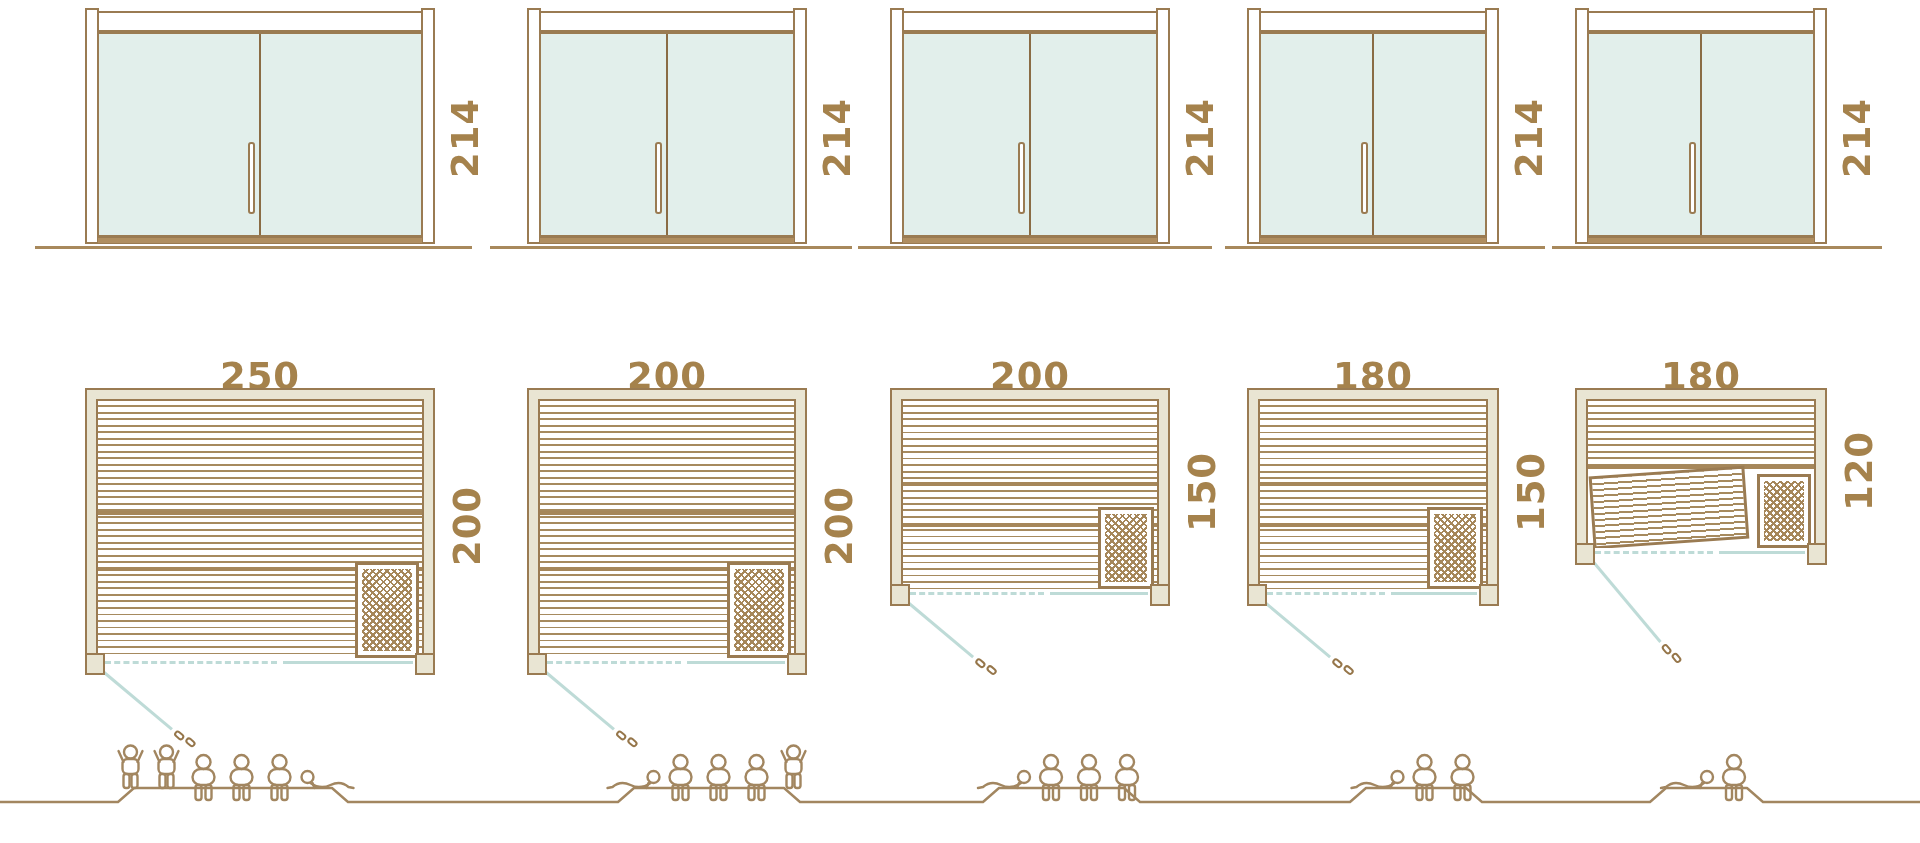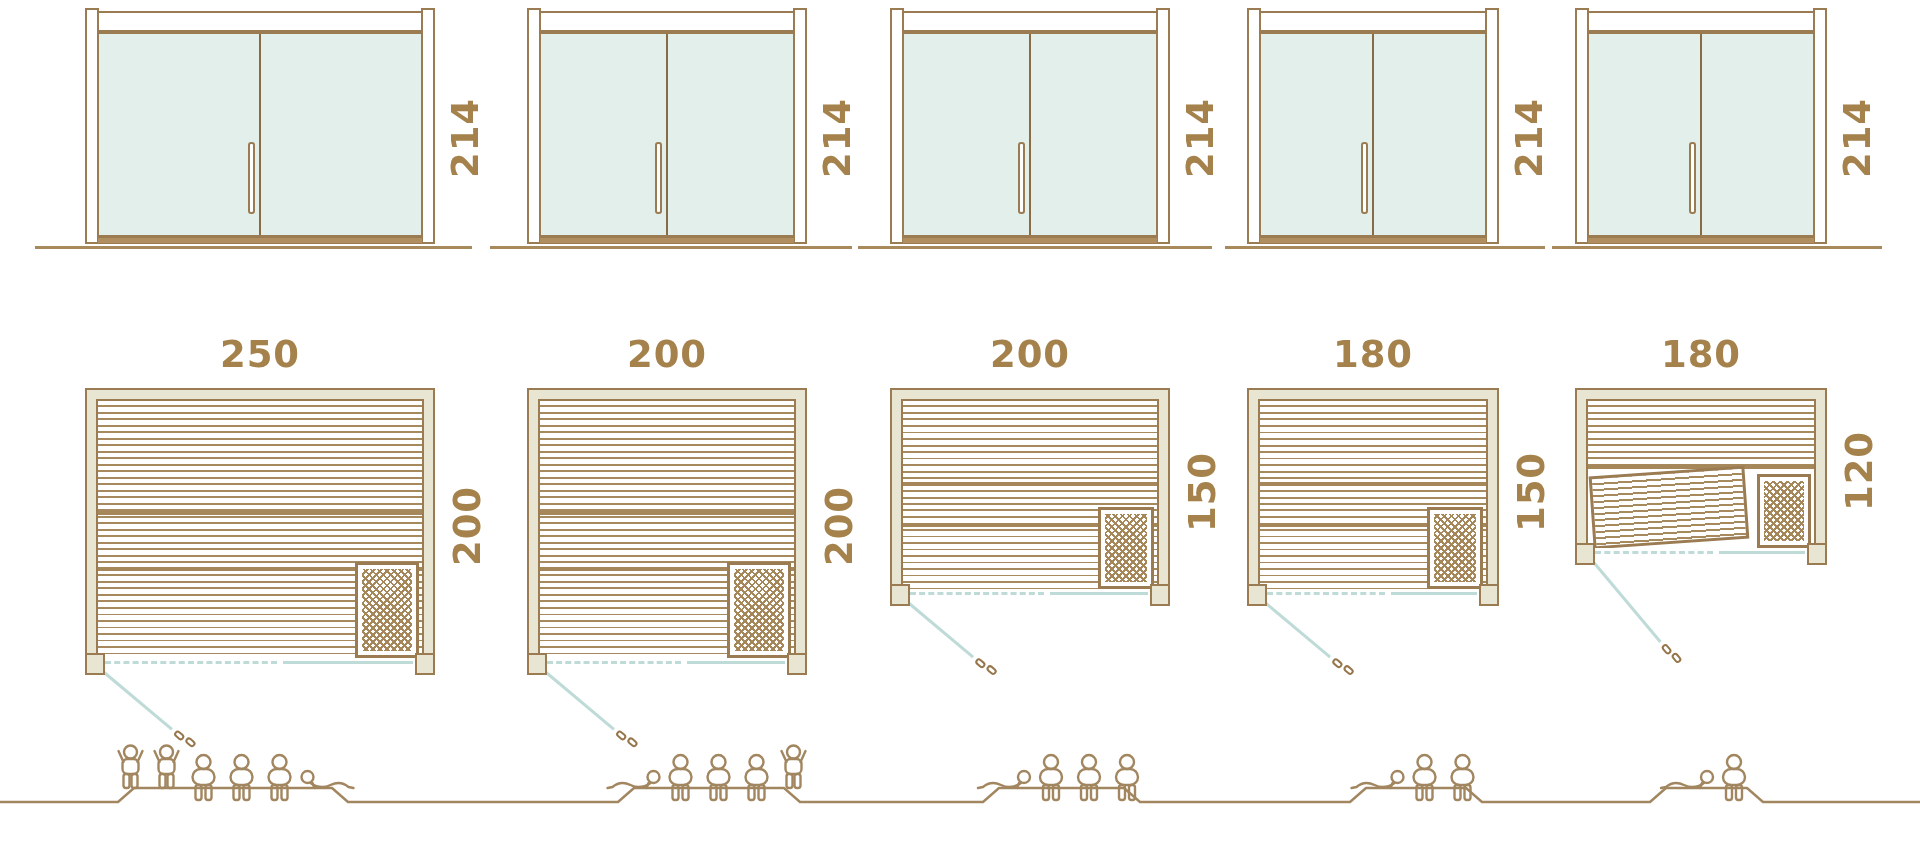--- a/index.html
+++ b/index.html
@@ -21,21 +21,21 @@
   .door-header{position:absolute;left:12px;right:12px;top:3px;height:21px;background:#fff;border:2px solid #9a7b52;box-sizing:border-box;}
   .glass{position:absolute;left:12px;right:12px;top:24px;bottom:7px;background:#e2efeb;border:2px solid #9a7b52;box-sizing:border-box;}
   .divider{position:absolute;left:50%;top:0;bottom:0;width:2px;background:#8a6c44;transform:translateX(-50%);}
   .handle{position:absolute;left:calc(50% - 12px);top:108px;width:7px;height:72px;background:#fff;border:2px solid #9a7b52;border-radius:3px;box-sizing:border-box;}
   .threshold{position:absolute;left:12px;right:12px;bottom:0;height:7px;background:#b08e60;border:1px solid #9a7b52;box-sizing:border-box;}
   .groundline{position:absolute;left:var(--gl);width:var(--gw);top:246px;height:3px;background:#a8895c;}
 
   
   .dim{position:absolute;color:#a5824c;font-weight:bold;font-size:37px;letter-spacing:1px;white-space:nowrap;}
   .dim-h{left:calc(var(--px) + var(--pw) + 30px);top:138px;transform:translate(-50%,-50%) rotate(-90deg);}
-  .dim-w{left:calc(var(--px) + var(--pw)/2);top:354px;transform:translate(-50%,-50%);}
+  .dim-w{left:calc(var(--px) + var(--pw)/2);top:376px;transform:translate(-50%,-50%);}
   .dim-d{left:calc(var(--px) + var(--pw) + 32px);top:calc(388px + var(--pd)/2);transform:translate(-50%,-50%) rotate(-90deg);}
 
   
   .plan{position:absolute;left:var(--px);top:388px;width:var(--pw);height:var(--pd);
         background:#e9e5d3;border:2px solid #9a7b52;border-bottom:none;box-sizing:border-box;}
   .interior{position:absolute;left:9px;right:9px;top:9px;bottom:0;border:2px solid #9a7b52;border-bottom:none;box-sizing:border-box;
         background:repeating-linear-gradient(to bottom,#ffffff 0 4.5px,#a68a5e 4.5px 6.5px);}
   .interior::after{content:'';position:absolute;left:0;right:0;bottom:0;height:6px;background:#fff;}
   .bench-line{position:absolute;left:0;right:0;height:4px;background:#a6875a;}
   .b1{top:42%}.b2{top:63%}

